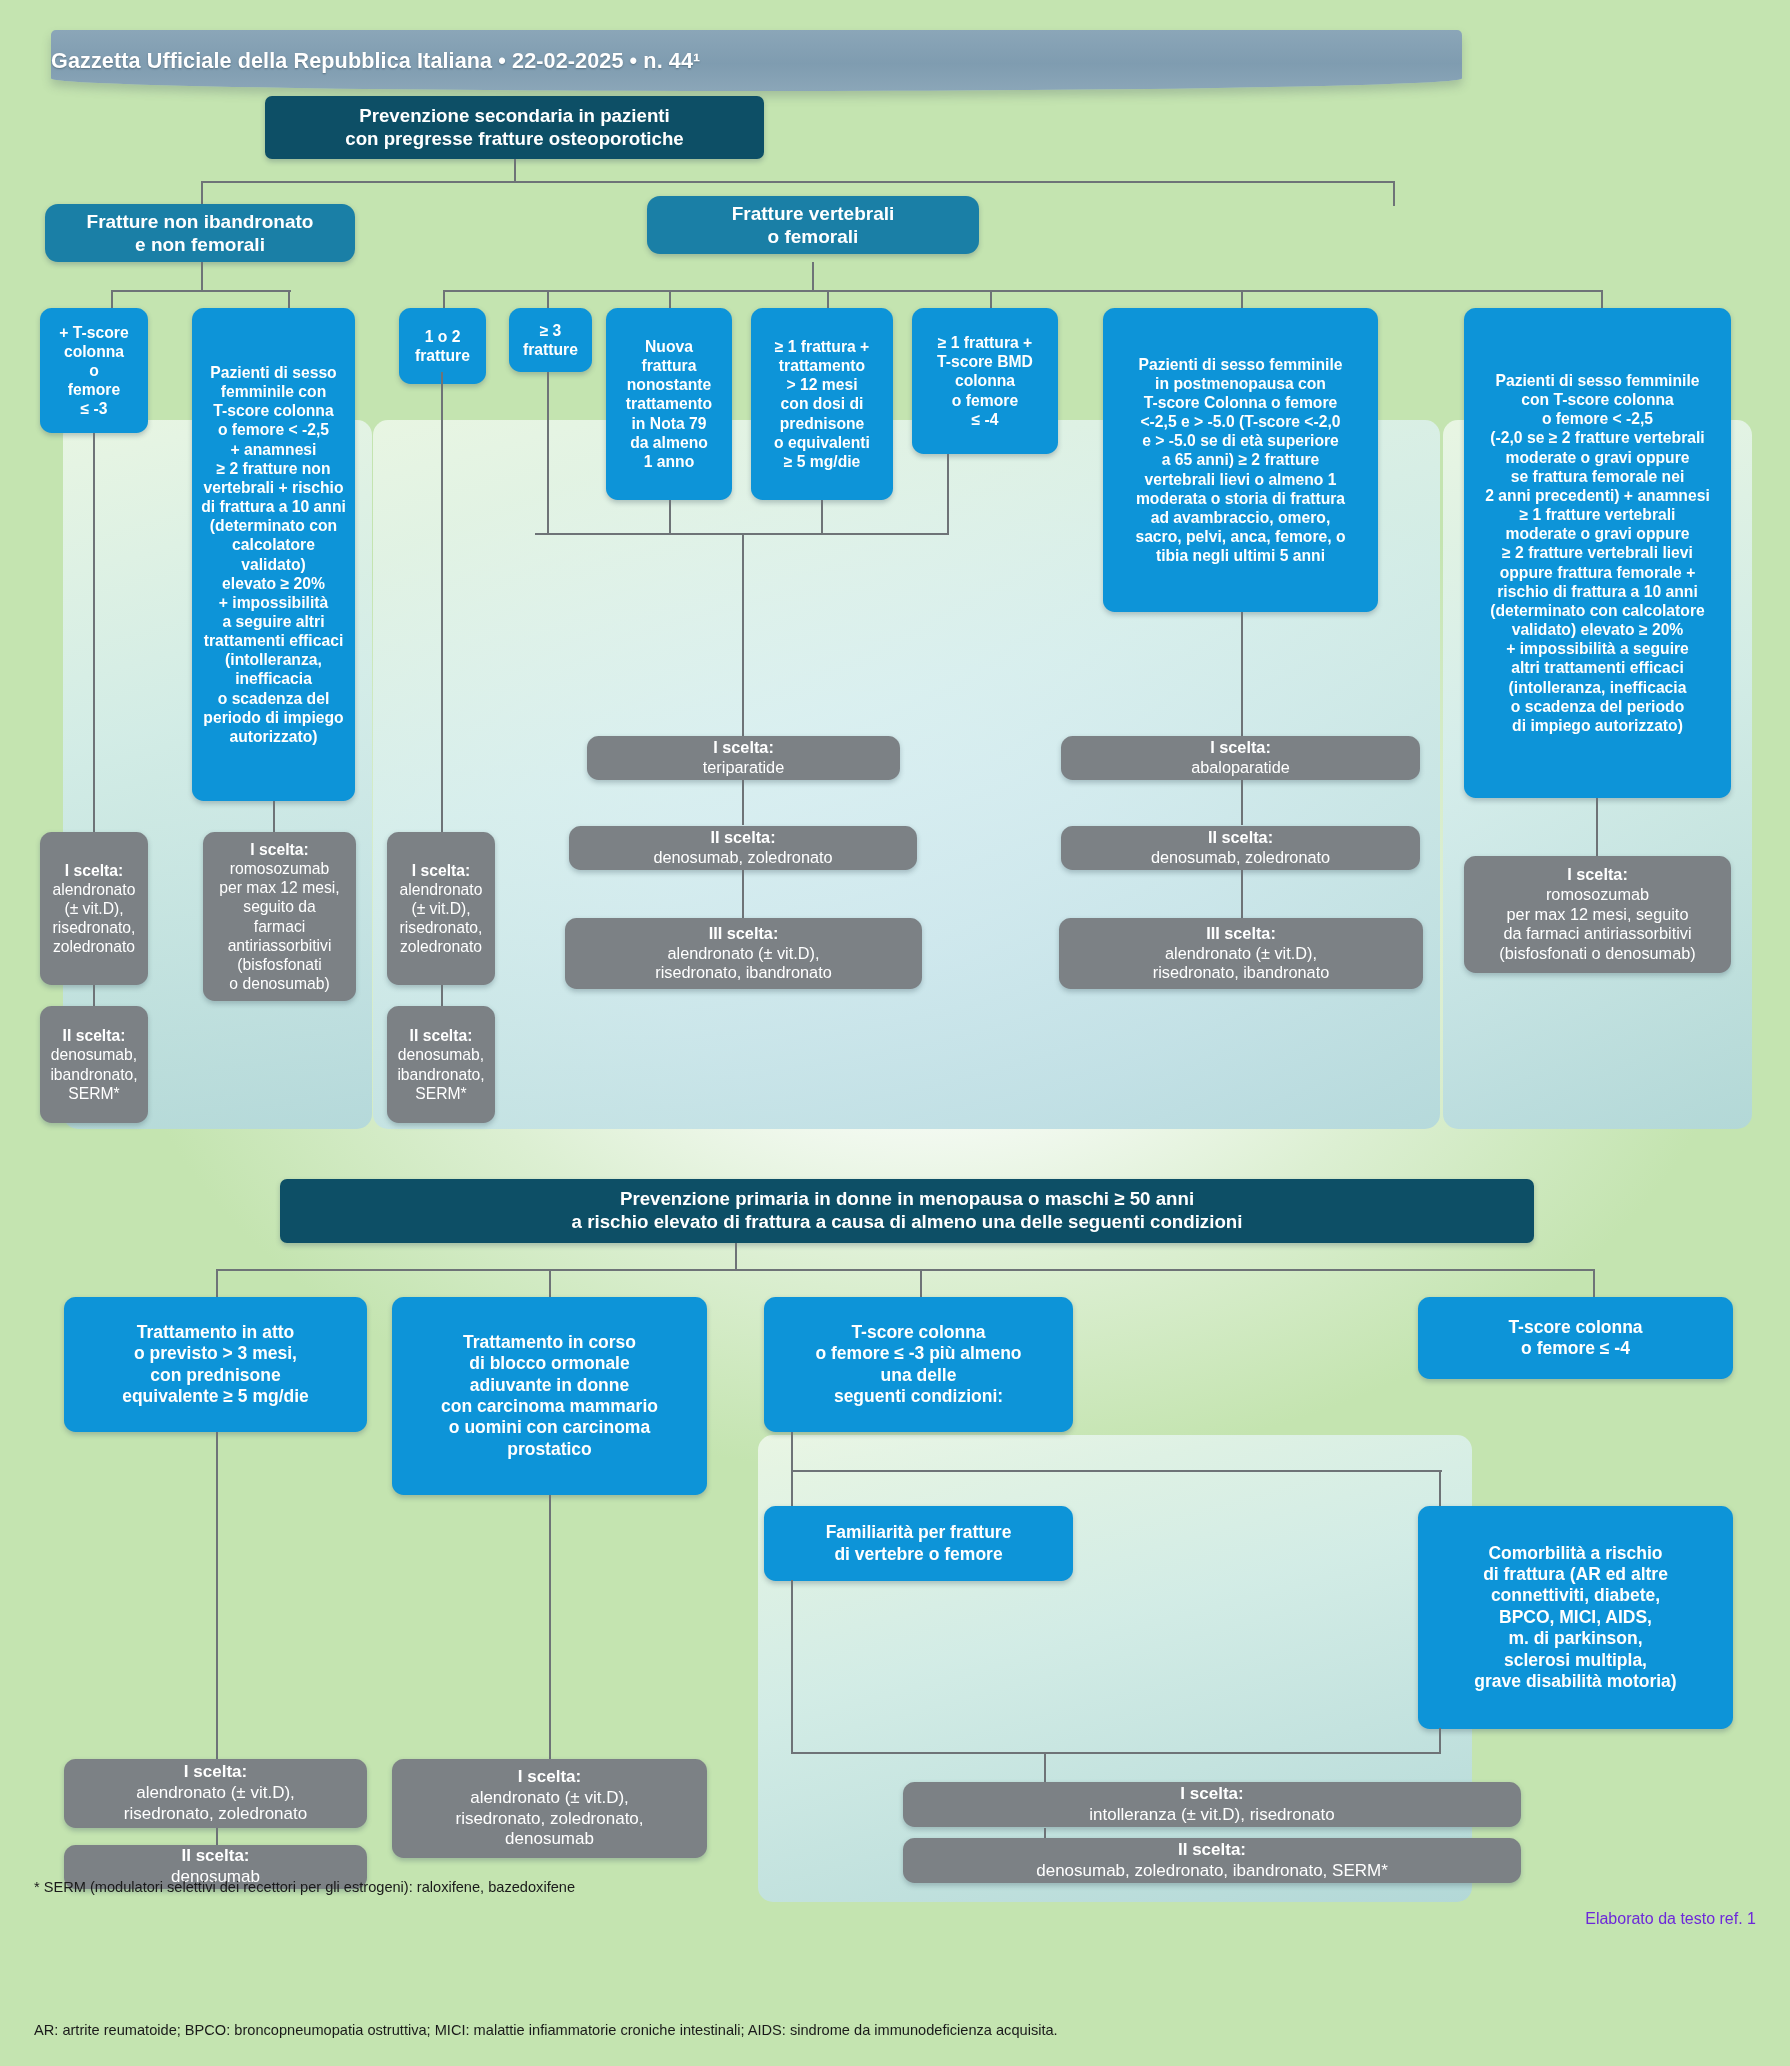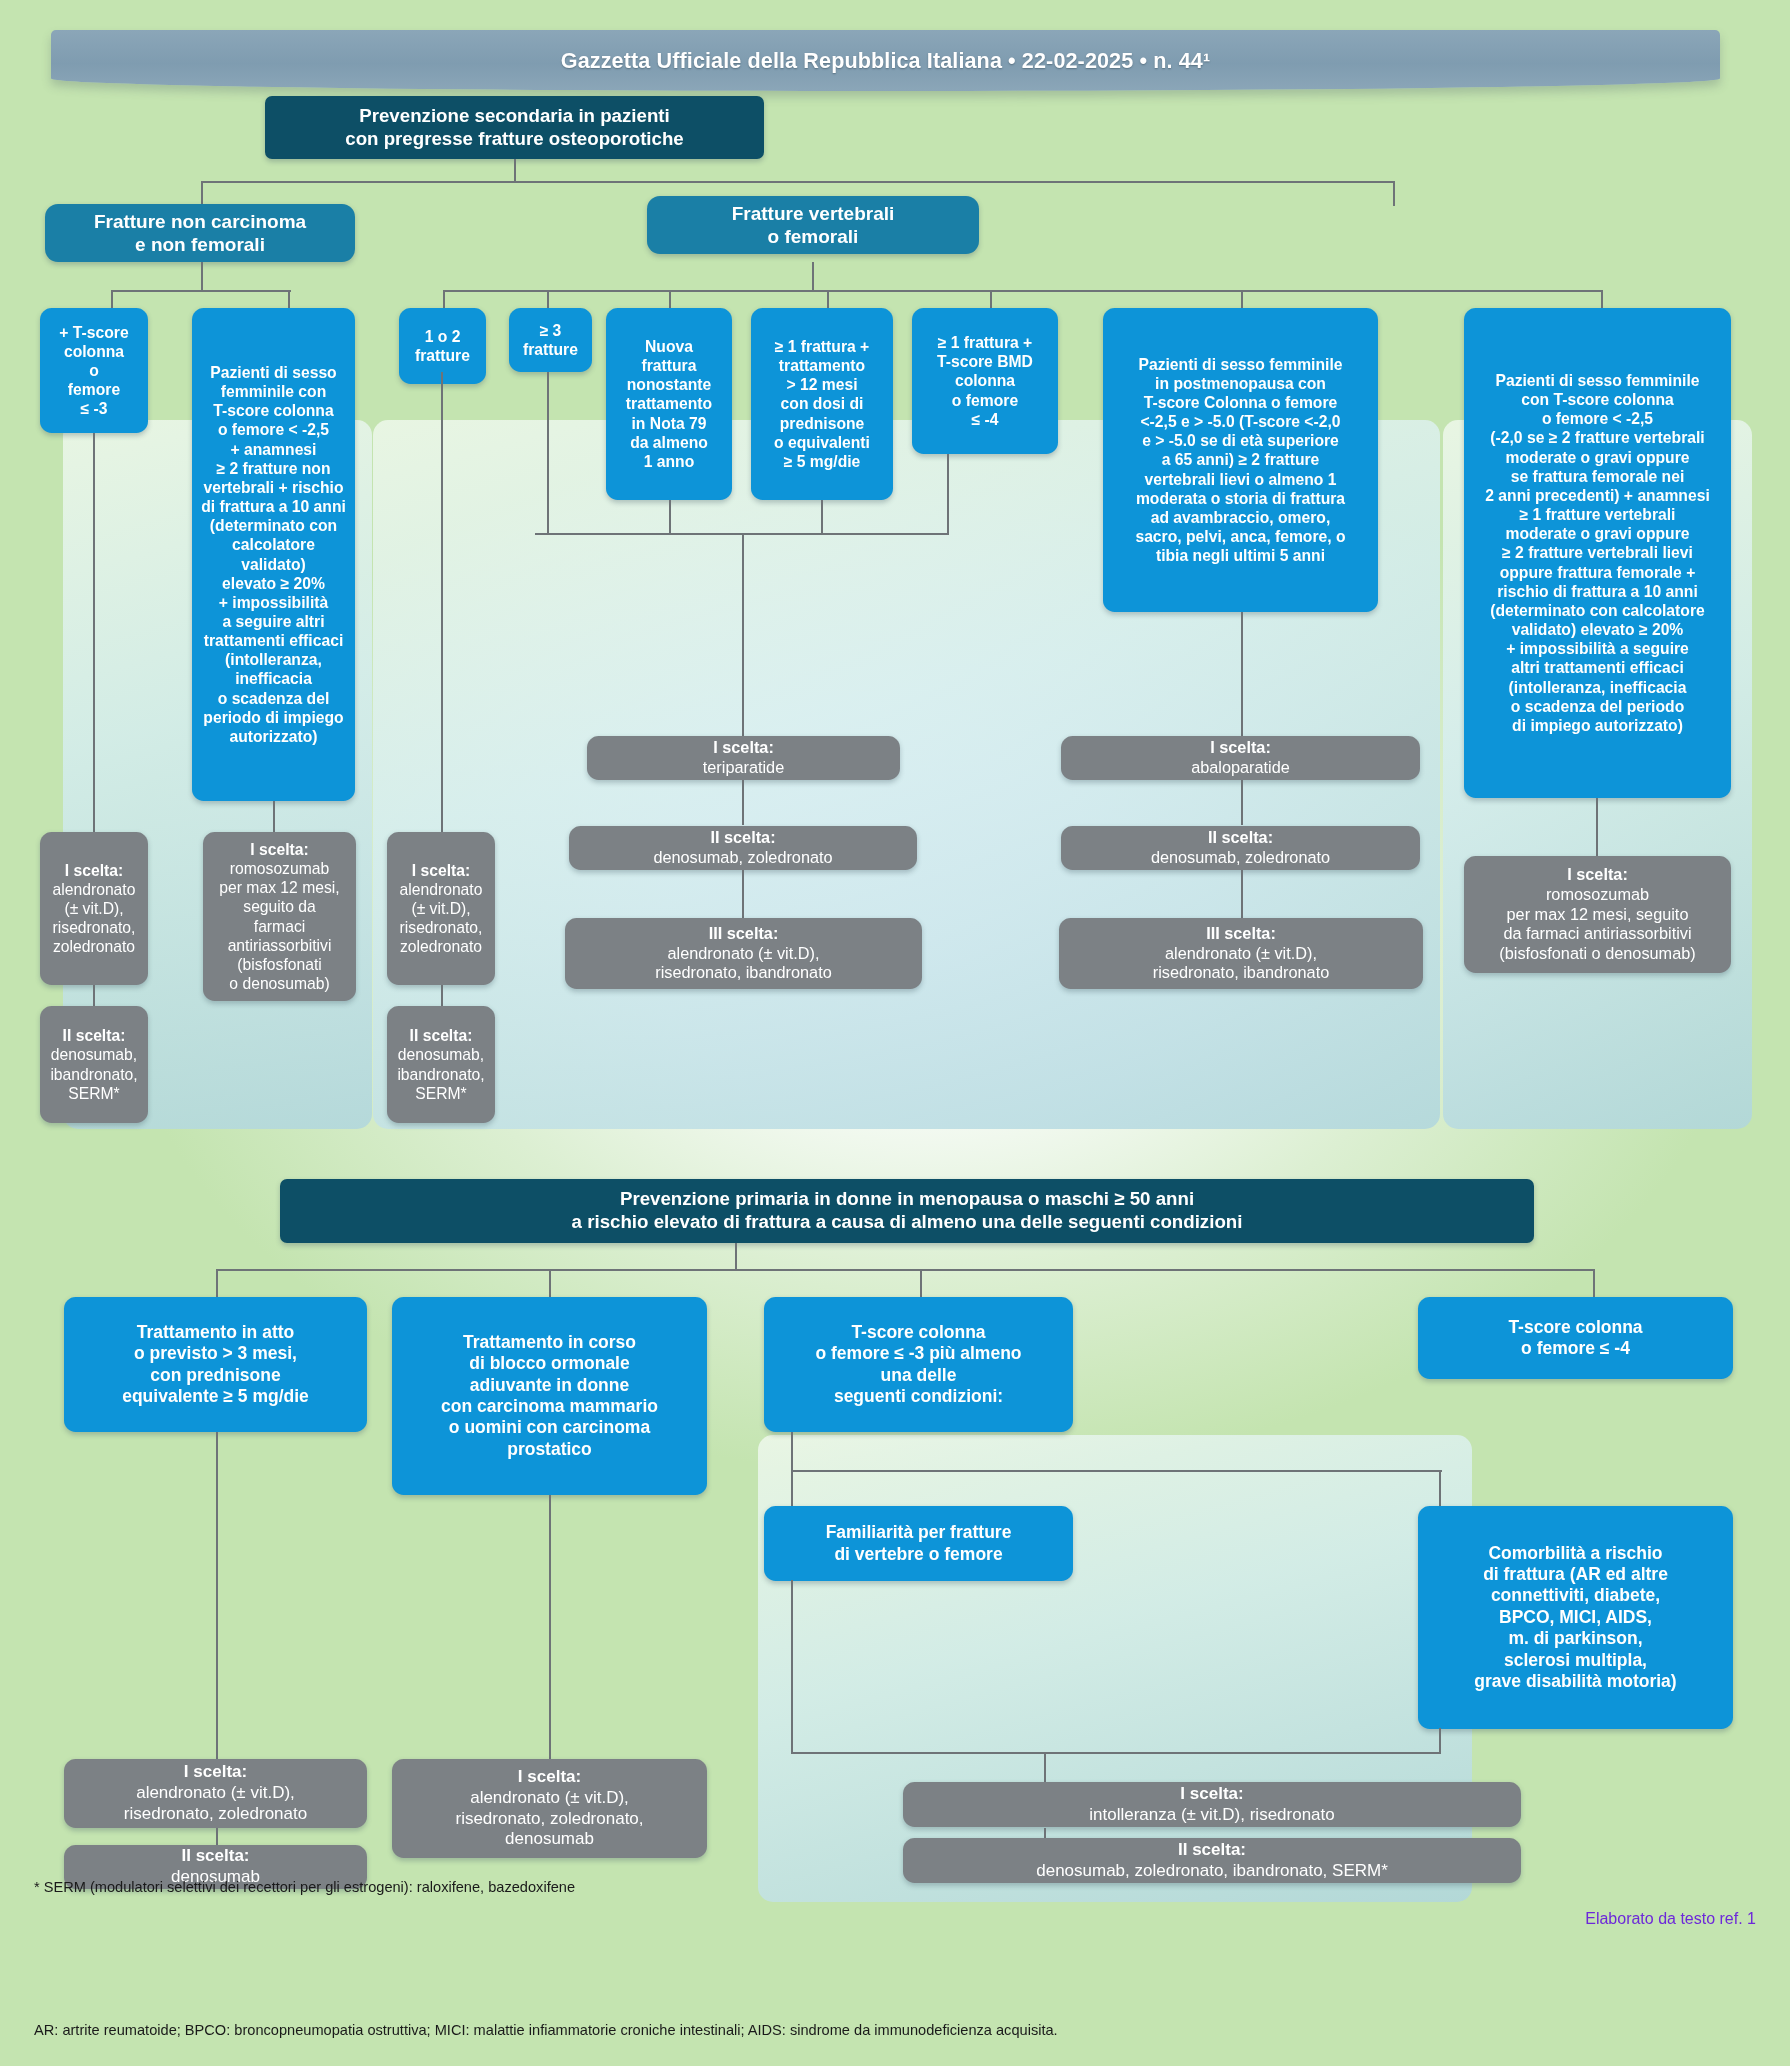--- a/index.html
+++ b/index.html
@@ -8,25 +8,25 @@
     width: 1791px; height: 2066px;
     position: relative;
     font-family: "Liberation Sans", sans-serif;
     background:
       radial-gradient(ellipse 816px 525px at 52% 46%, #ffffff 0%, #f2f9f0 34%, #dcefd2 62%, #c4e4b0 100%);
     overflow: hidden;
   }
 
   
   #banner {
-    position:absolute; left:51px; top:30px; width:1669px; height:61px;
+    position:absolute; left:51px; top:30px; width:1411px; height:61px;
     background: linear-gradient(180deg,#8ba6b8 0%, #7f9cb0 55%, #8ba6b8 100%);
     border-radius: 5.8px 5.8px 60% 60% / 5.8px 5.8px 15px 15px;
     box-shadow: 0 5.8px 9.3px rgba(90,110,110,.30);
-    display:flex; align-items:center; justify-content:center;
+    display:flex; align-items:center; justify-content:flex-start;
   }
   #banner .txt {
     color:#ffffff; font-size:21.6px; font-weight:bold; letter-spacing:0.1px;
     text-shadow: 0 1.2px 1.7px rgba(40,60,70,.45);
   }
 
   
   .panel {
     position:absolute; border-radius: 15px;
     background: linear-gradient(165deg, rgba(246,252,246,.72) 0%, rgba(214,238,243,.80) 42%, rgba(176,214,222,.85) 100%);
@@ -75,21 +75,21 @@
   <span style="white-space:pre-line;">Prevenzione secondaria in pazienti
 con pregresse fratture osteoporotiche</span>
 </div>
 
 <div class="vline" style="left:514px; top:159px; height:23px;"></div>
 <div class="hline" style="left:201px; top:181px; width:1194px;"></div>
 <div class="vline" style="left:201px; top:181px; height:24.5px;"></div>
 <div class="vline" style="left:1393px; top:181px; height:24.5px;"></div>
 
 <div class="node steel" style="left:45px; top:204px; width:310px; height:58px; font-size:19px;">
-  <span style="white-space:pre-line;">Fratture non carcinoma
+  <span style="white-space:pre-line;">Fratture non ibandronato
 e non femorali</span>
 </div>
 
 <div class="node steel" style="left:647px; top:196px; width:332px; height:58px; font-size:19px;">
   <span style="white-space:pre-line;">Fratture vertebrali
 o femorali</span>
 </div>
 
 <div class="vline" style="left:201px; top:262px; height:29px;"></div>
 <div class="hline" style="left:111px; top:290px; width:180px;"></div>

